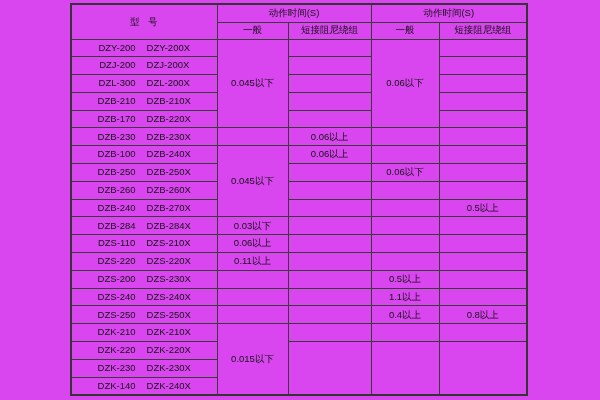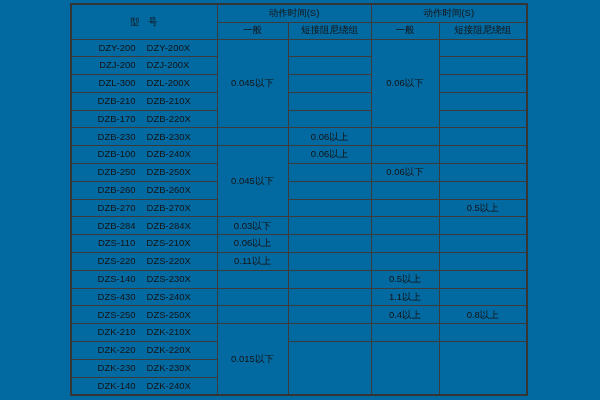--- a/index.html
+++ b/index.html
@@ -4,21 +4,21 @@
 <style>
   html, body {
     margin: 0;
     padding: 0;
     background: #ffffff;
   }
   .sheet {
     position: relative;
     width: 600px;
     height: 400px;
-    background: #0369a1;
+    background: #d946ef;
     font-family: "Liberation Sans", "DejaVu Sans", sans-serif;
     color: #141414;
   }
   table.spec {
     position: absolute;
     left: 70px;
     top: 3px;
     width: 456px;
     height: 393px;
     border-collapse: collapse;
@@ -167,21 +167,21 @@
               <span>DZB-260X</span>
             </div>
           </td>
         <td></td>
         <td></td>
         <td></td>
       </tr>
       <tr>
         <td>
             <div class="mrow">
-              <span>DZB-270</span>
+              <span>DZB-240</span>
               <span>DZB-270X</span>
             </div>
           </td>
         <td></td>
         <td></td>
         <td>0.5以上</td>
       </tr>
       <tr>
         <td>
             <div class="mrow">
@@ -214,33 +214,33 @@
             </div>
           </td>
         <td>0.11以上</td>
         <td></td>
         <td></td>
         <td></td>
       </tr>
       <tr>
         <td>
             <div class="mrow">
-              <span>DZS-140</span>
+              <span>DZS-200</span>
               <span>DZS-230X</span>
             </div>
           </td>
         <td></td>
         <td></td>
         <td>0.5以上</td>
         <td></td>
       </tr>
       <tr>
         <td>
             <div class="mrow">
-              <span>DZS-430</span>
+              <span>DZS-240</span>
               <span>DZS-240X</span>
             </div>
           </td>
         <td></td>
         <td></td>
         <td>1.1以上</td>
         <td></td>
       </tr>
       <tr>
         <td>

